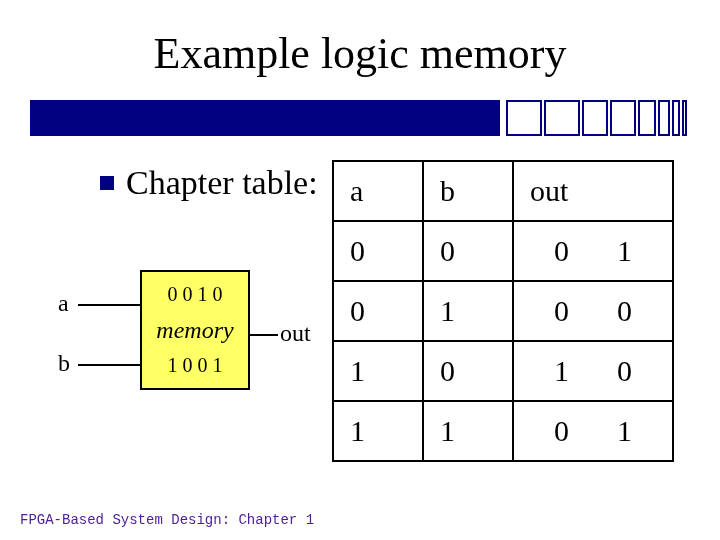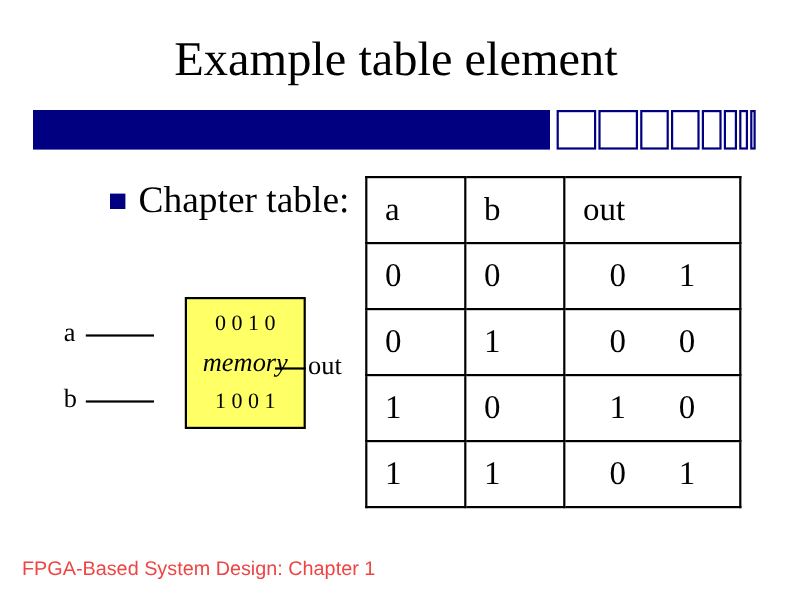--- a/index.html
+++ b/index.html
@@ -40,21 +40,20 @@
   }
 
   .diagram {
     position: absolute; left: 40px; top: 260px; width: 280px; height: 160px;
   }
   .memwrap {
     position: absolute; left: 100px; top: 10px; width: 110px; height: 120px;
     background: #ffff66; border: 2px solid #000;
     display: flex; flex-direction: column; align-items: center; justify-content: space-evenly;
     font-size: 20px;
-    margin-left: 28px;
   }
   .memwrap .mid { font-size: 24px; font-style: italic; }
   .lbl-a { position: absolute; left: 18px; top: 30px; font-size: 24px; }
   .lbl-b { position: absolute; left: 18px; top: 90px; font-size: 24px; }
   .lbl-out { position: absolute; left: 240px; top: 60px; font-size: 24px; }
   .line { position: absolute; background: #000; height: 2px; }
   .ln-a { left: 38px; top: 44px; width: 62px; }
   .ln-b { left: 38px; top: 104px; width: 62px; }
   .ln-out { left: 210px; top: 74px; width: 28px; }
 
@@ -65,34 +64,34 @@
     border: 2px solid #000; font-size: 30px; font-weight: normal;
     text-align: left; padding: 8px 0 8px 16px; height: 60px;
   }
   .ttable th { font-weight: normal; }
   .col-a { width: 90px; }
   .col-b { width: 90px; }
   .col-out { width: 160px; position: relative; }
   .col-out .pair { display: flex; gap: 48px; padding-left: 24px; }
 
   .footer-left {
-    position: absolute; left: 20px; bottom: 12px; font-size: 18px;
-    font-family: Liberation Sans, sans-serif; color: #ef4444;
+    position: absolute; left: 20px; bottom: 12px; font-size: 14px;
+    font-family: Liberation Mono, monospace; color: #4c1d95;
   }
   .footer-right {
     position: absolute; right: 20px; bottom: 12px; font-size: 14px;
     font-family: Arial, sans-serif; color: #000;
   }
 </style>
 </head>
 <body>
 
 <div class="slide">
 
-  <div class="title">Example table element</div>
+  <div class="title">Example logic memory</div>
 
   <div class="stripe">
     <div class="solid"></div>
     <div class="boxes">
       <div class="box bw1"></div>
       <div class="box bw1"></div>
       <div class="box bw2"></div>
       <div class="box bw2"></div>
       <div class="box bw3"></div>
       <div class="box bw4"></div>

